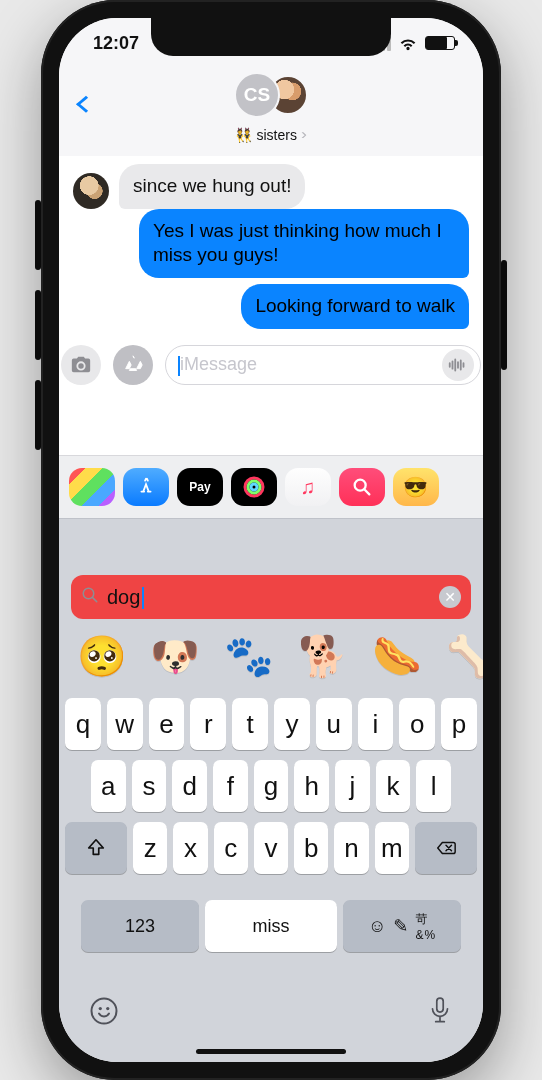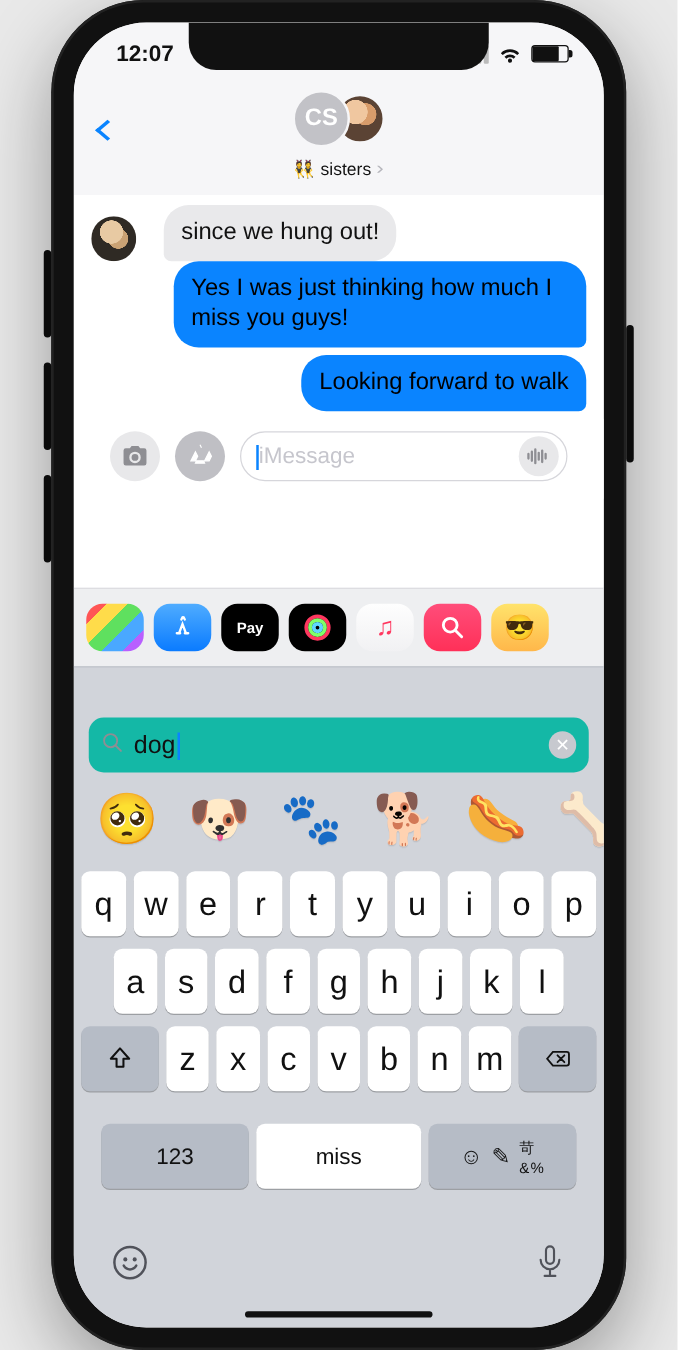--- a/index.html
+++ b/index.html
@@ -49,31 +49,31 @@
   }
   .avatars { display:flex; align-items:center; }
   .av { width:46px; height:46px; border-radius:50%; border:2px solid #f6f6f8; display:flex; align-items:center; justify-content:center; font-weight:700; color:#fff; }
   .av.cs { background:#c2c2c7; font-size:19px; margin-right:-12px; z-index:2 }
   .av.ph { width:40px;height:40px;background:radial-gradient(circle at 40% 35%,#f0c7a0 0 30%,transparent 31%),radial-gradient(circle at 62% 40%,#d89c6b 0 28%,transparent 29%),#5b4334; z-index:1}
   .chatname { margin-top:6px; font-size:14px; color:#111; display:flex; align-items:center; gap:4px }
   .chatname .chev { color:#b6b6bc; font-size:18px; transform:scaleY(.8) }
   .tiny-emoji{font-size:14px}
 
   .messages { flex:1; background:#fff; position:relative; overflow:hidden; }
-  .msg-in { display:flex; gap:22px; padding:8px 14px 0 14px; align-items:flex-end }
+  .msg-in { display:flex; gap:10px; padding:8px 14px 0 14px; align-items:flex-end }
   .msg-in .mini-av{width:36px;height:36px;border-radius:50%;background:radial-gradient(circle at 45% 35%,#e8caa3 0 30%,transparent 31%),radial-gradient(circle at 60% 50%,#caa274 0 28%,transparent 29%),#2f2a24; flex:0 0 36px}
   .bubble { padding:10px 14px; border-radius:20px; font-size:19px; line-height:1.3; max-width:330px }
   .bubble.in { background:#e9e9eb; color:#111; border-bottom-left-radius:6px }
   .timestamp { text-align:center; color:#8a8a8f; font-size:14px; margin:14px 0 10px }
   .timestamp b{color:#72727a;font-weight:700}
   .out-wrap{display:flex;justify-content:flex-end;padding:0 14px}
   .bubble.out { background:#0a84ff; color:#000000; border-bottom-right-radius:6px; margin-bottom:6px }
   .tail-out{border-bottom-right-radius:6px}
 
-  .inputrow { display:flex; align-items:flex-end; gap:12px; padding:10px 29px 14px; background:#fff }
+  .inputrow { display:flex; align-items:flex-end; gap:12px; padding:10px 2px 14px; background:#fff }
   .graybtn{width:40px;height:40px;border-radius:50%;background:#e8e8ea;display:flex;align-items:center;justify-content:center;color:#8e8e93}
   .camera svg,.appstore svg,.audio svg{width:22px;height:22px;fill:#8e8e93}
   .appstore{background:#bfbfc4}
   .appstore svg{fill:#fff;stroke:#fff}
   .composefield{flex:1;height:40px;border:1px solid #d6d6db;border-radius:20px;display:flex;align-items:center;padding:0 6px 0 14px;gap:8px}
   .composefield .ph{color:#c6c6cd;font-size:18px;position:relative}
   .composefield .ph::before{content:"";position:absolute;left:-2px;top:2px;width:2px;height:20px;background:#0a84ff;animation:blink 1s steps(1) infinite}
   @keyframes blink{50%{opacity:0}}
   .audio{width:32px;height:32px}
 
@@ -81,21 +81,21 @@
   .appicon{width:46px;height:38px;border-radius:13px;display:flex;align-items:center;justify-content:center;font-size:20px;color:#fff}
   .ic-photos{background:linear-gradient(135deg,#f55 0 20%,#ffdc4a 20% 40%,#5fe05f 40% 60%,#4aa8ff 60% 80%,#b85fff 80% 100%)}
   .ic-store{background:linear-gradient(#4facff,#0a7bff)}
   .ic-pay{background:#000;font-size:12px;font-weight:700}
   .ic-activity{background:#000}
   .ic-music{background:linear-gradient(#fefefe,#f1f1f3);color:#ff375f}
   .ic-search{background:linear-gradient(#ff4d7a,#ff3058)}
   .ic-memoji{background:linear-gradient(#ffe36b,#ffb74a)}
 
   .kbd-area{background:#d1d4da;border-top:1px solid #bfc2c9;padding-top:40px}
-  .emoji-search{margin:0 12px 12px;height:44px;background:#14b8a6;border-radius:12px;display:flex;align-items:center;padding:0 10px;gap:8px}
+  .emoji-search{margin:16px 12px 12px;height:44px;background:#ef4444;border-radius:12px;display:flex;align-items:center;padding:0 10px;gap:8px}
   .emoji-search .mag{color:#8e8e93;font-size:18px}
   .emoji-search .val{font-size:20px;color:#111;position:relative;padding-right:2px}
   .emoji-search .val::after{content:"";position:absolute;right:-2px;top:1px;width:2px;height:22px;background:#0a84ff;animation:blink 1s steps(1) infinite}
   .emoji-search .clear{margin-left:auto;width:22px;height:22px;border-radius:50%;background:#c7c9cf;color:#fff;display:flex;align-items:center;justify-content:center;font-size:14px}
 
   .emoji-results{display:flex;gap:24px;padding:2px 18px 12px;font-size:40px}
   .emoji-results span{filter:drop-shadow(0 1px 0 rgba(0,0,0,.1))}
 
   .kbd{padding:6px 6px 0}
   .krow{display:flex;gap:6px;margin-bottom:10px;justify-content:center}

